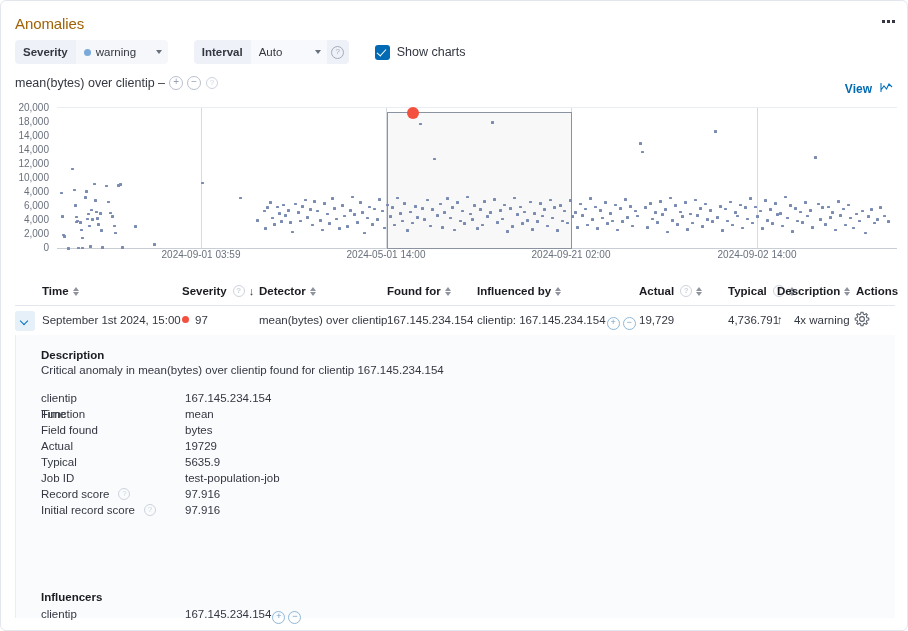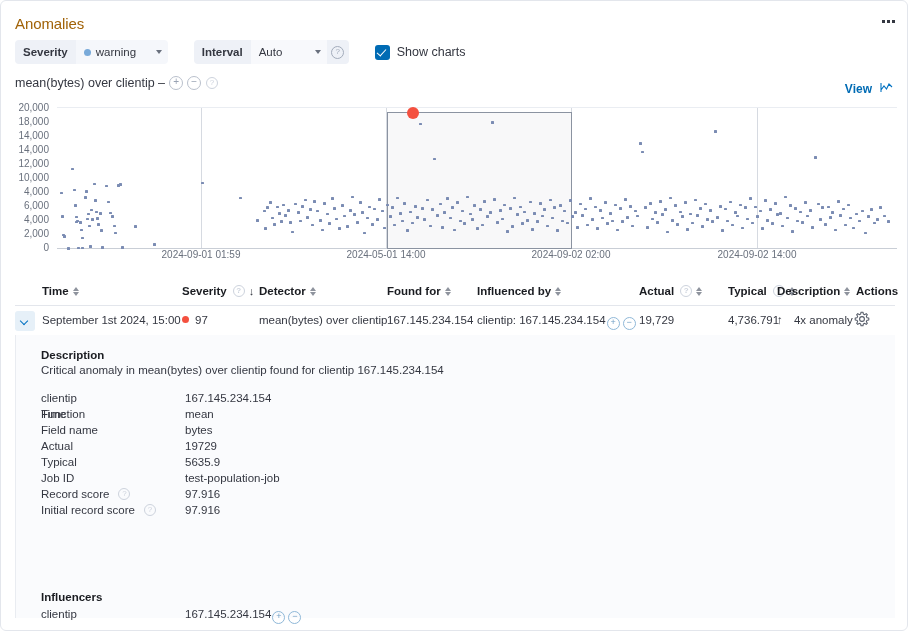--- a/index.html
+++ b/index.html
@@ -770,23 +770,23 @@
         <div class="pt" style="left: 807px; top: 123.55px;"></div>
         <div class="pt" style="left: 810px; top: 107.45px;"></div>
         <div class="pt" style="left: 813px; top: 100.45px;"></div>
         <div class="pt" style="left: 816px; top: 113.75px;"></div>
         <div class="pt" style="left: 819px; top: 110.25px;"></div>
         <div class="pt" style="left: 822px; top: 98.35px;"></div>
         <div class="pt" style="left: 826px; top: 106.75px;"></div>
         <div class="pt" style="left: 830px; top: 112.35px;"></div>
       </div>
     <div class="x-labels" id="xaxis">
-        <span style="left: 200px; top: 0px;">2024-09-01 01:59</span>
+        <span style="left: 200px; top: 0px;">2024-09-01 03:59</span>
         <span style="left: 385px; top: 0px;">2024-05-01 14:00</span>
-        <span style="left: 570px; top: 0px;">2024-09-02 02:00</span>
+        <span style="left: 570px; top: 0px;">2024-09-21 02:00</span>
         <span style="left: 756px; top: 0px;">2024-09-02 14:00</span>
       </div>
   </div>
 
   <div class="tbl">
     <div class="th-row">
       <div class="th" style="left:27px">
         <span>Time</span>
         <span class="sorter"></span>
       </div>
@@ -837,21 +837,21 @@
       <div class="td" style="left:462px">
         <span>clientip: 167.145.234.154</span><span class="addsub">
             <span class="circ">+</span>
             <span class="circ">−</span>
           </span>
       </div>
       <div class="td" style="left:624px">19,729</div>
       <div class="td" style="left:713px">4,736.791</div>
       <div class="td" style="left:762px">
         <span>↑</span>
-        <span style="margin-left:8px">4x anomaly</span>
+        <span style="margin-left:8px">4x warning</span>
       </div>
       <div class="gear" style="left:839px">
         <svg width="16" height="16" viewBox="0 0 16 16">
           <circle cx="8" cy="8" r="2.4" fill="none" stroke="#535966" stroke-width="1.1"></circle>
           <path d="M8 1.2 L9 1.2 L9.3 3 L10.8 3.7 L12.2 2.6 L13.4 3.8 L12.3 5.2 L13 6.7 L14.8 7 L14.8 9 L13 9.3 L12.3 10.8 L13.4 12.2 L12.2 13.4 L10.8 12.3 L9.3 13 L9 14.8 L7 14.8 L6.7 13 L5.2 12.3 L3.8 13.4 L2.6 12.2 L3.7 10.8 L3 9.3 L1.2 9 L1.2 7 L3 6.7 L3.7 5.2 L2.6 3.8 L3.8 2.6 L5.2 3.7 L6.7 3 L7 1.2 Z" fill="none" stroke="#535966" stroke-width="1.05" stroke-linejoin="round"></path>
         </svg>
       </div>
     </div>
   </div>
 
@@ -866,21 +866,21 @@
           <div class="kv"><span class="k">
               <span>clientip</span>
             </span><span class="v">167.145.234.154</span></div>
           <div class="kv"><span class="k">
               <span>Time</span>
             </span></div>
           <div class="kv"><span class="k">
               <span>Function</span>
             </span><span class="v">mean</span></div>
           <div class="kv"><span class="k">
-              <span>Field name</span>
+              <span>Field found</span>
             </span><span class="v">bytes</span></div>
           <div class="kv"><span class="k">
               <span>Actual</span>
             </span><span class="v">19729</span></div>
           <div class="kv"><span class="k">
               <span>Typical</span>
             </span><span class="v">5635.9</span></div>
           <div class="kv"><span class="k">
               <span>Job ID</span>
             </span><span class="v">test-population-job</span></div>

